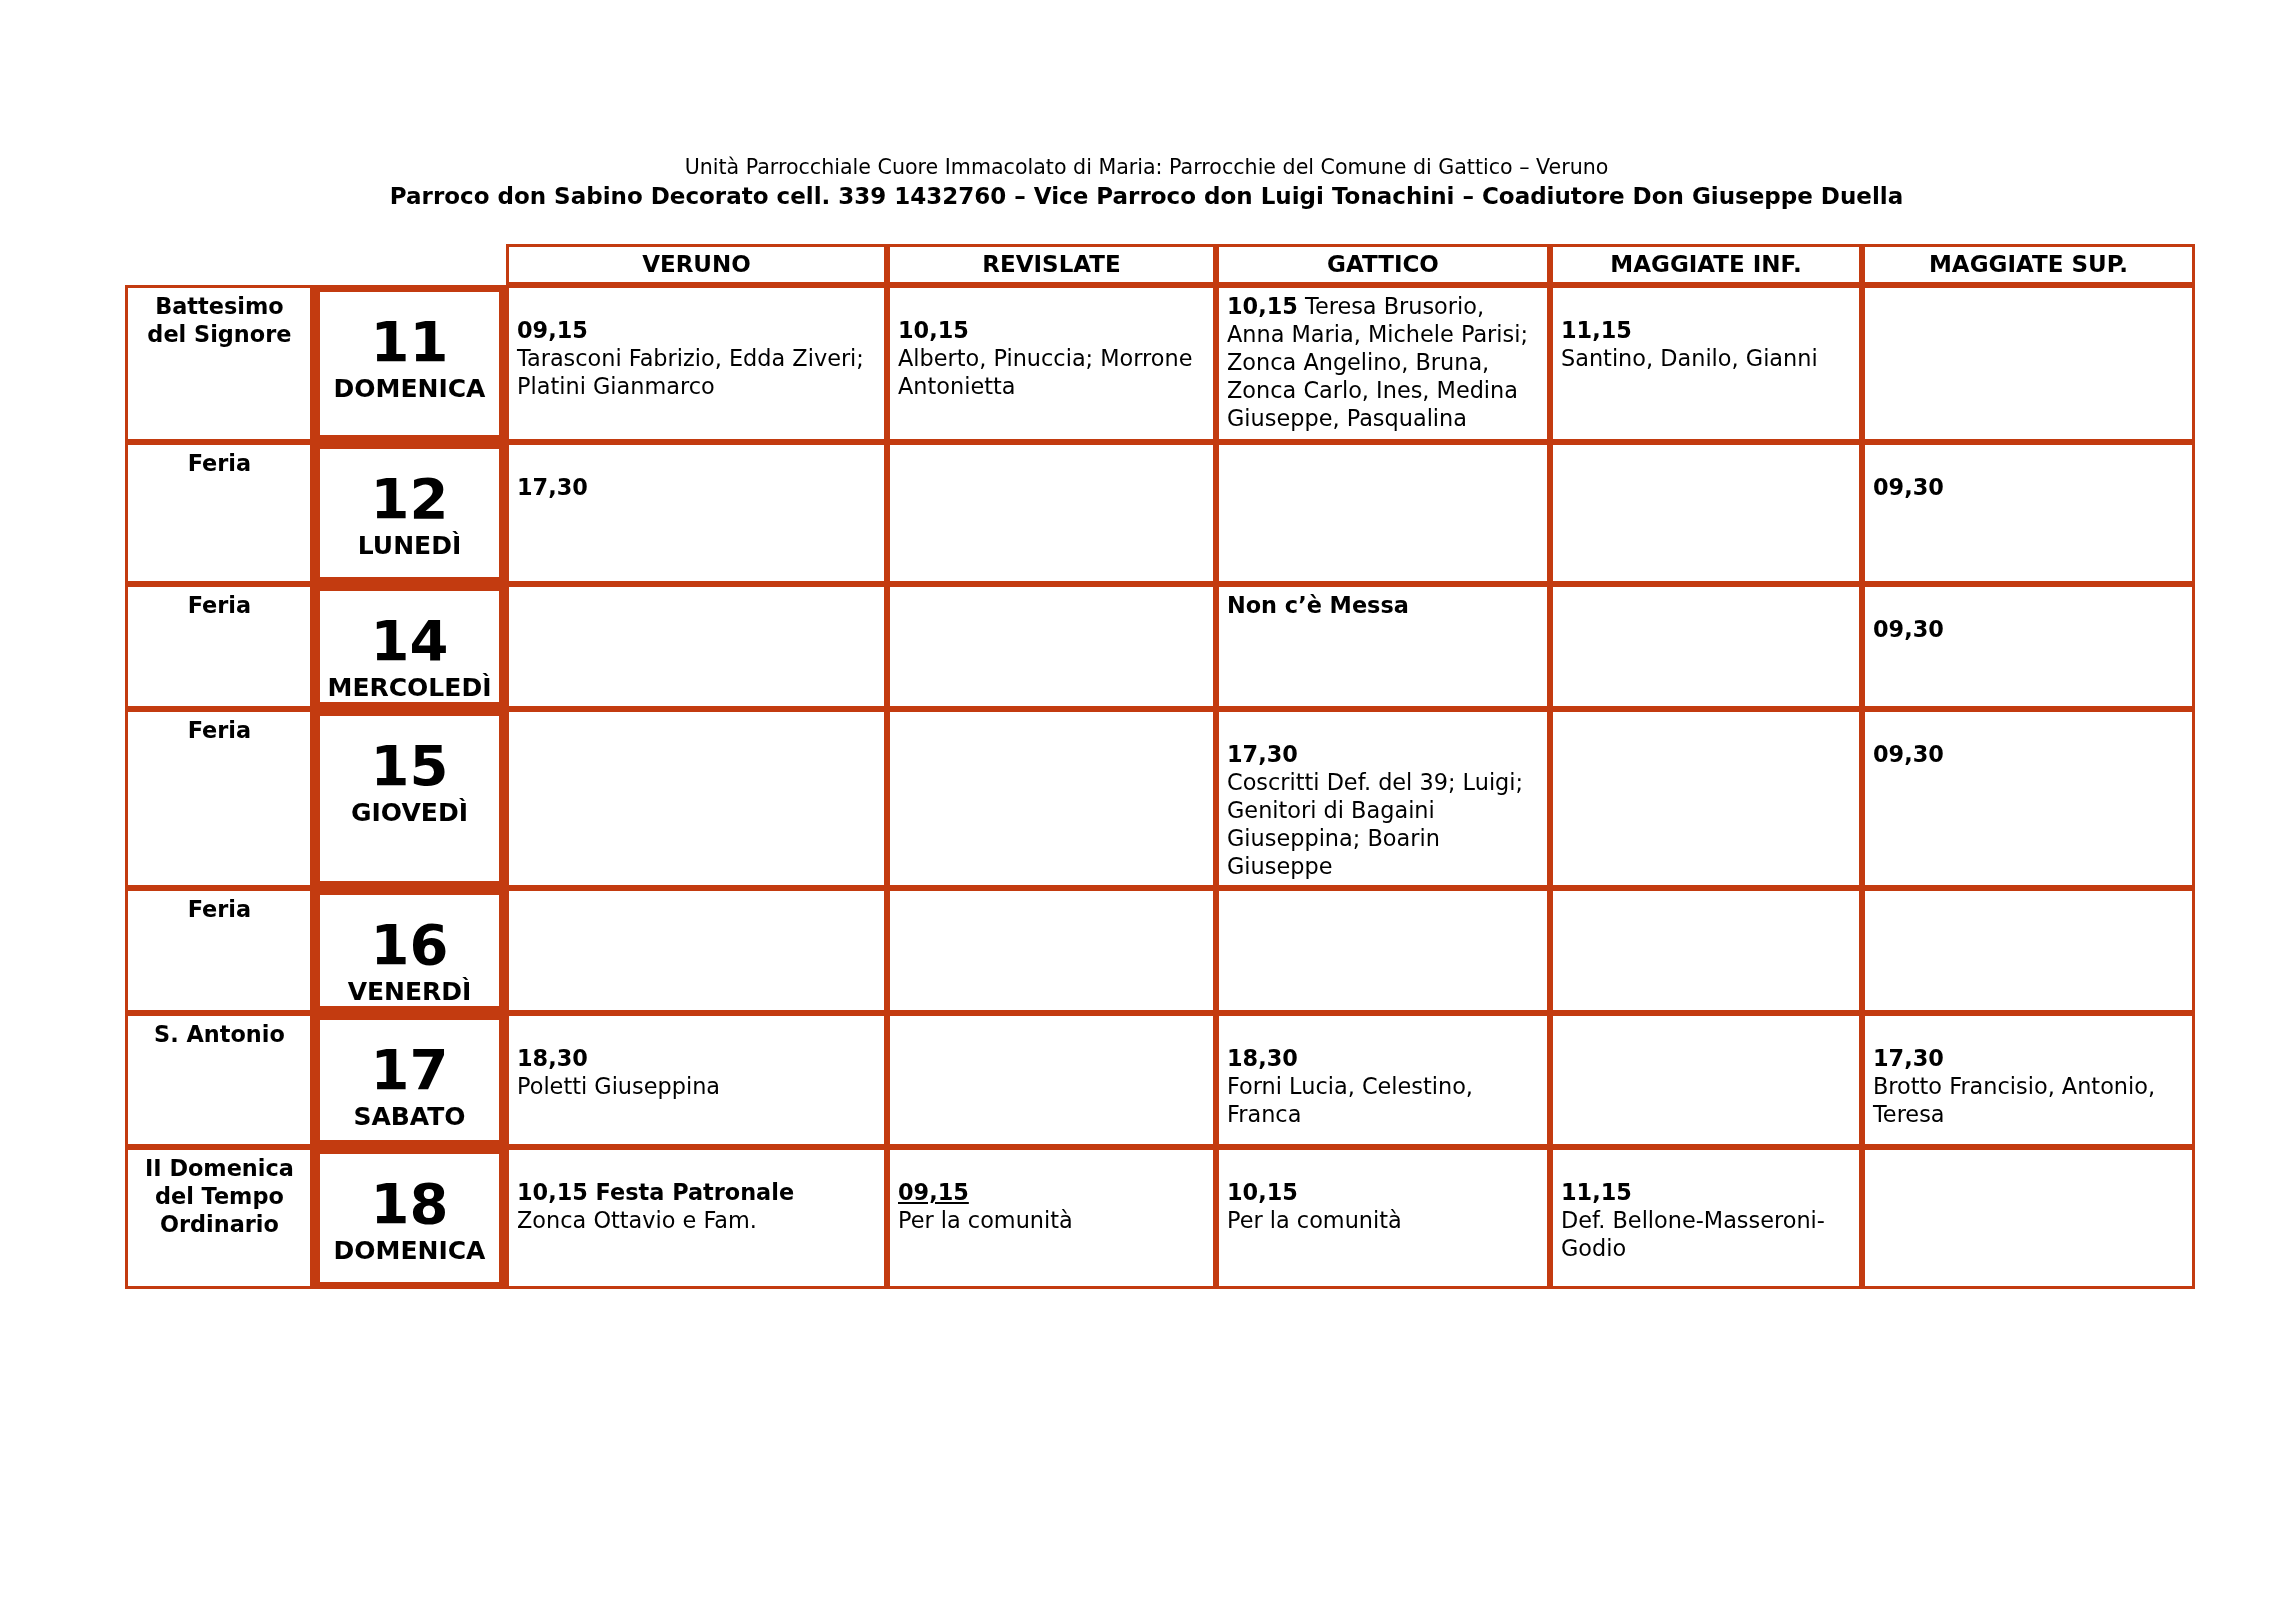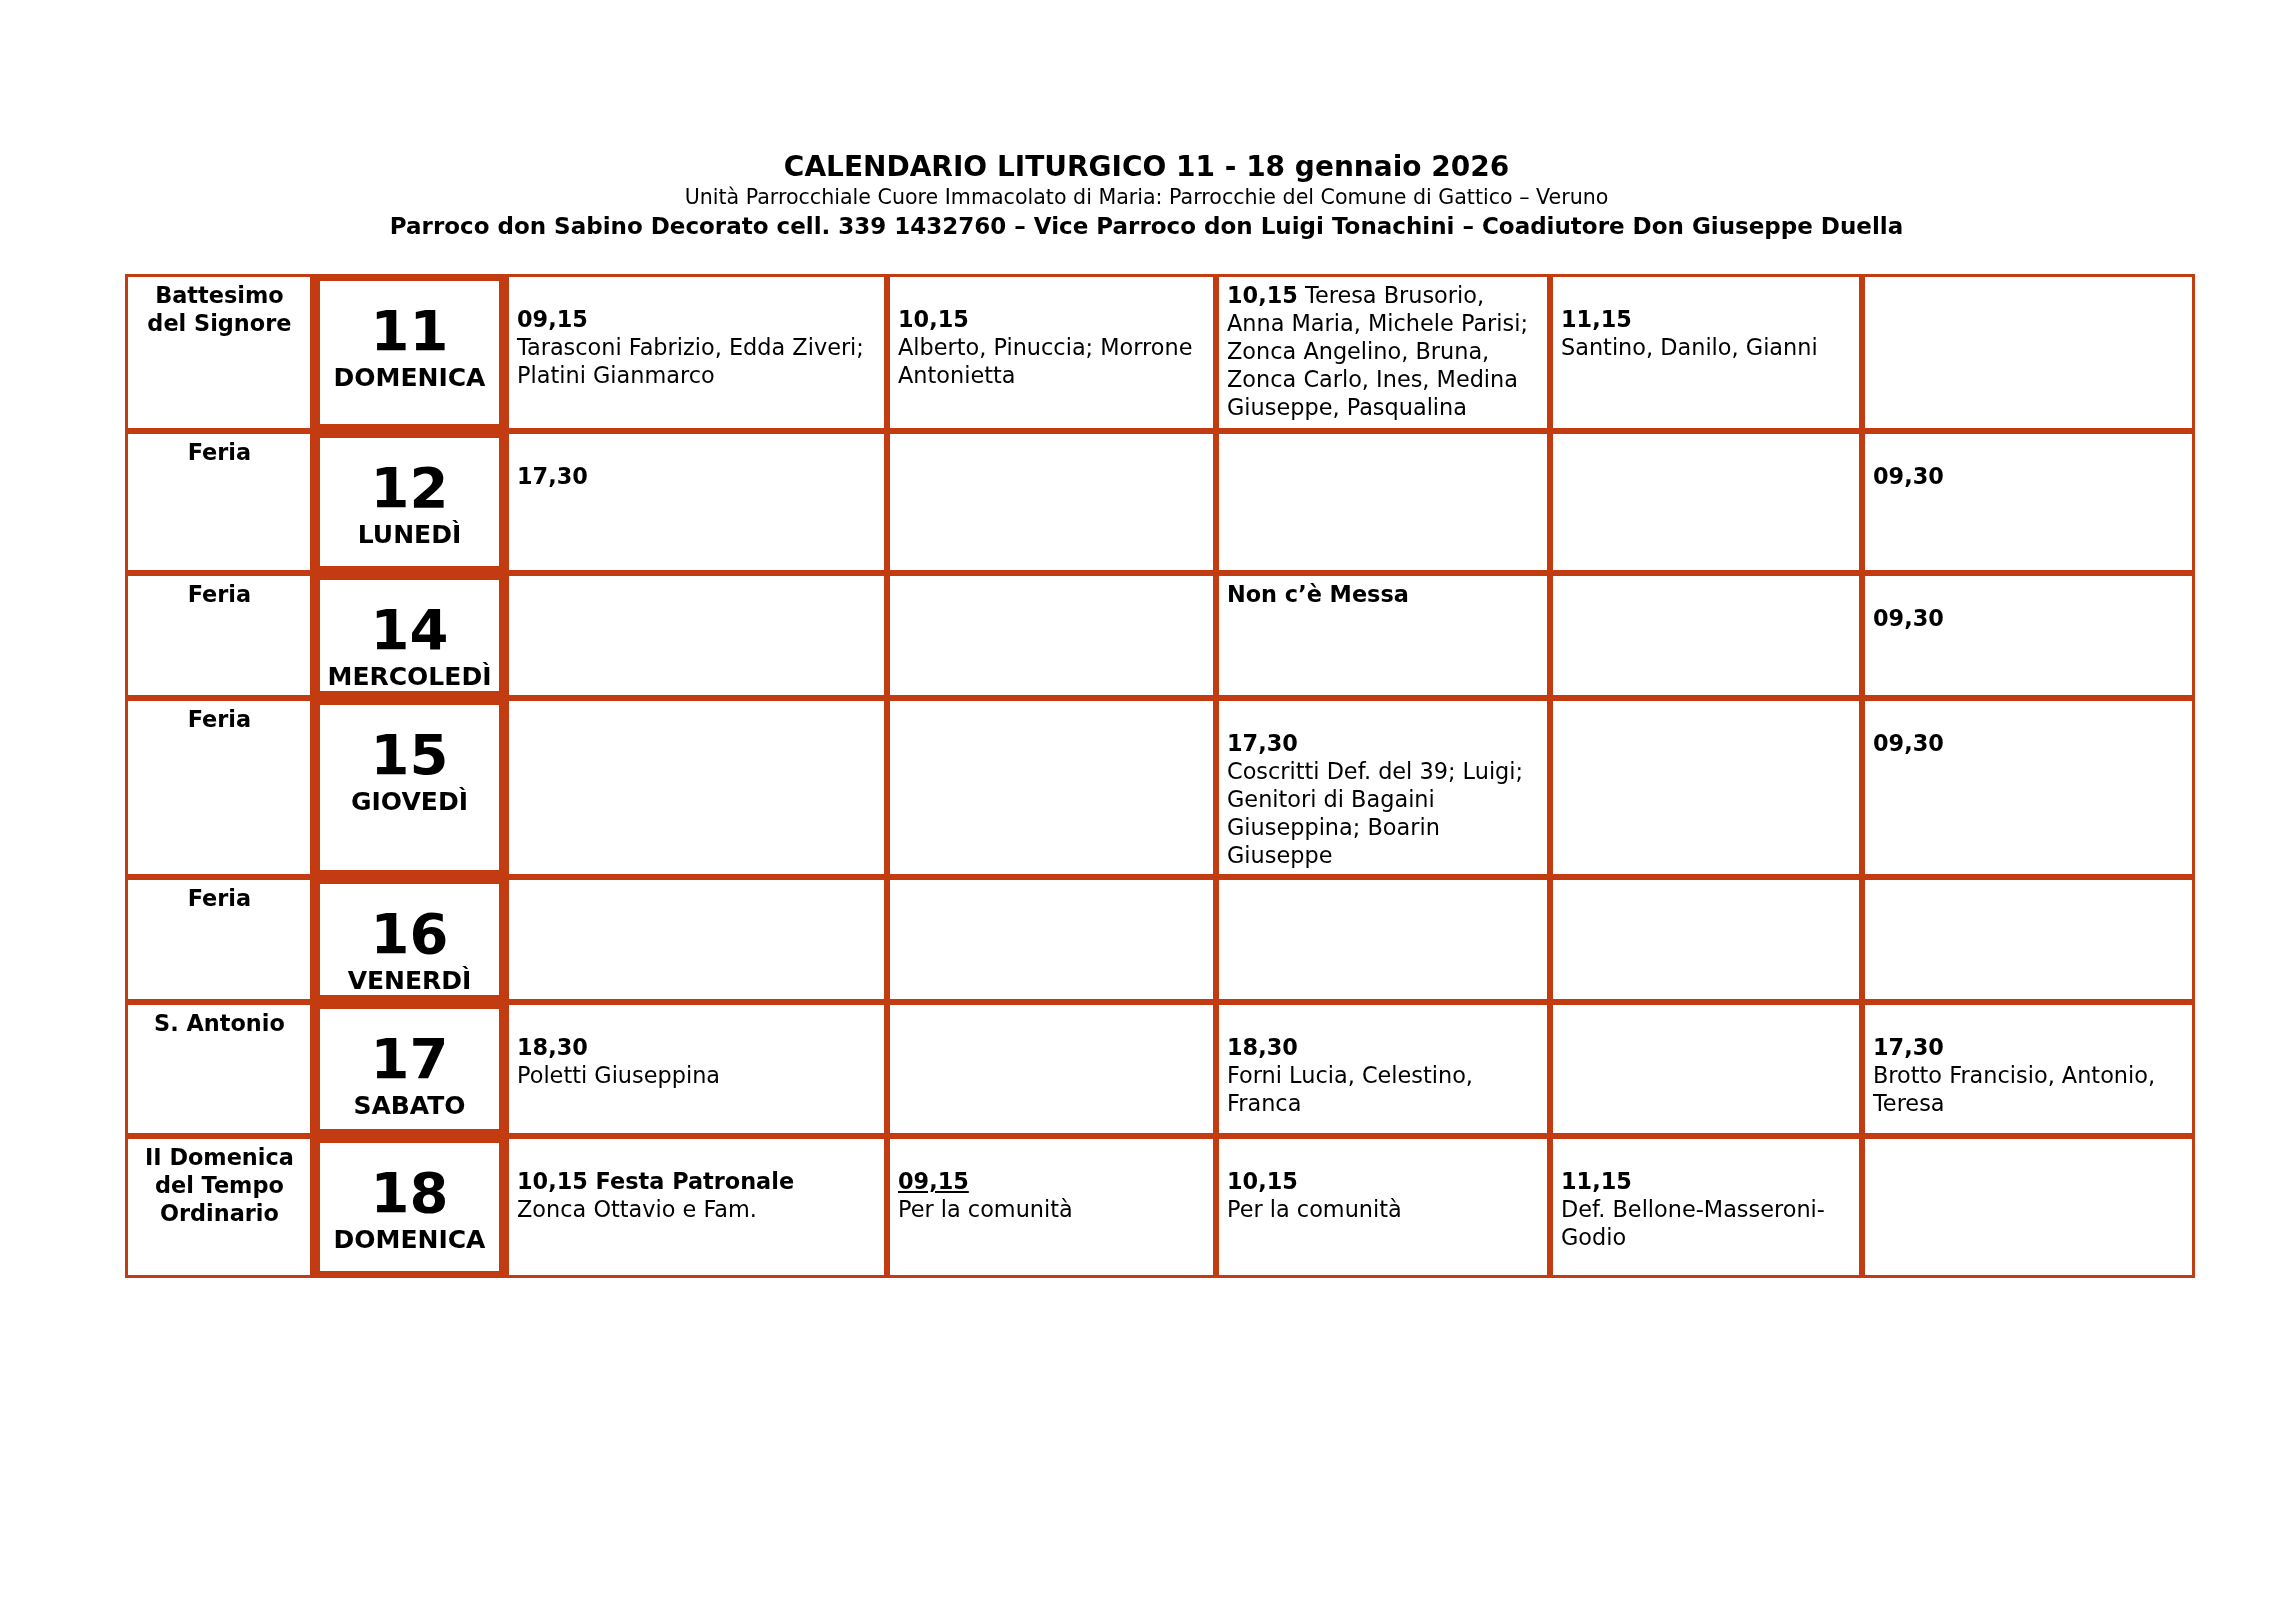--- a/index.html
+++ b/index.html
@@ -54,37 +54,45 @@
   .cell-time { display: block; font-weight: bold; margin-top: 24px; }
   .cell-note { font-weight: bold; }
   .cell-text { display: inline; }
   td.cell.inline .cell-time { display: inline; margin-right: 7.2px; }
   td.cell.underline .cell-time { text-decoration: underline; }
 </style>
 </head>
 <body>
 
 <div class="doc-header">
-  <p class="doc-title">CALENDARIO LITURGICO 11 - 18 gennaio 2026</p>
   <p class="doc-subtitle">Unità Parrocchiale Cuore Immacolato di Maria: Parrocchie del Comune di Gattico – Veruno</p>
   <p class="doc-clergy">Parroco don Sabino Decorato cell. 339 1432760 – Vice Parroco don Luigi Tonachini – Coadiutore Don Giuseppe Duella</p>
 </div>
 
 <table class="calendar">
   <colgroup>
     <col style="width:188px">
       <col style="width:193px">
       <col style="width:381px">
     <col style="width:329px">
       <col style="width:334px">
       <col style="width:312px">
       <col style="width:333px">
   </colgroup>
 
   <tbody>
+      <tr style="height:41px">
+    <th class="blank-header"></th>
+    <th class="blank-header"></th>
+    <th class="loc-header">VERUNO</th>
+    <th class="loc-header">REVISLATE</th>
+    <th class="loc-header">GATTICO</th>
+    <th class="loc-header">MAGGIATE INF.</th>
+    <th class="loc-header">MAGGIATE SUP.</th>
+  </tr>
 
   <tr style="height:157px">
     <td class="feast-cell"><span>Battesimo del Signore</span></td>
     <td class="date-cell">
       <span class="day-number">11</span>
       <span class="day-name">DOMENICA</span>
     </td>
     <td class="cell">
       <span class="cell-time">09,15</span>
       <span class="cell-text">Tarasconi Fabrizio, Edda Ziveri; Platini Gianmarco</span>

